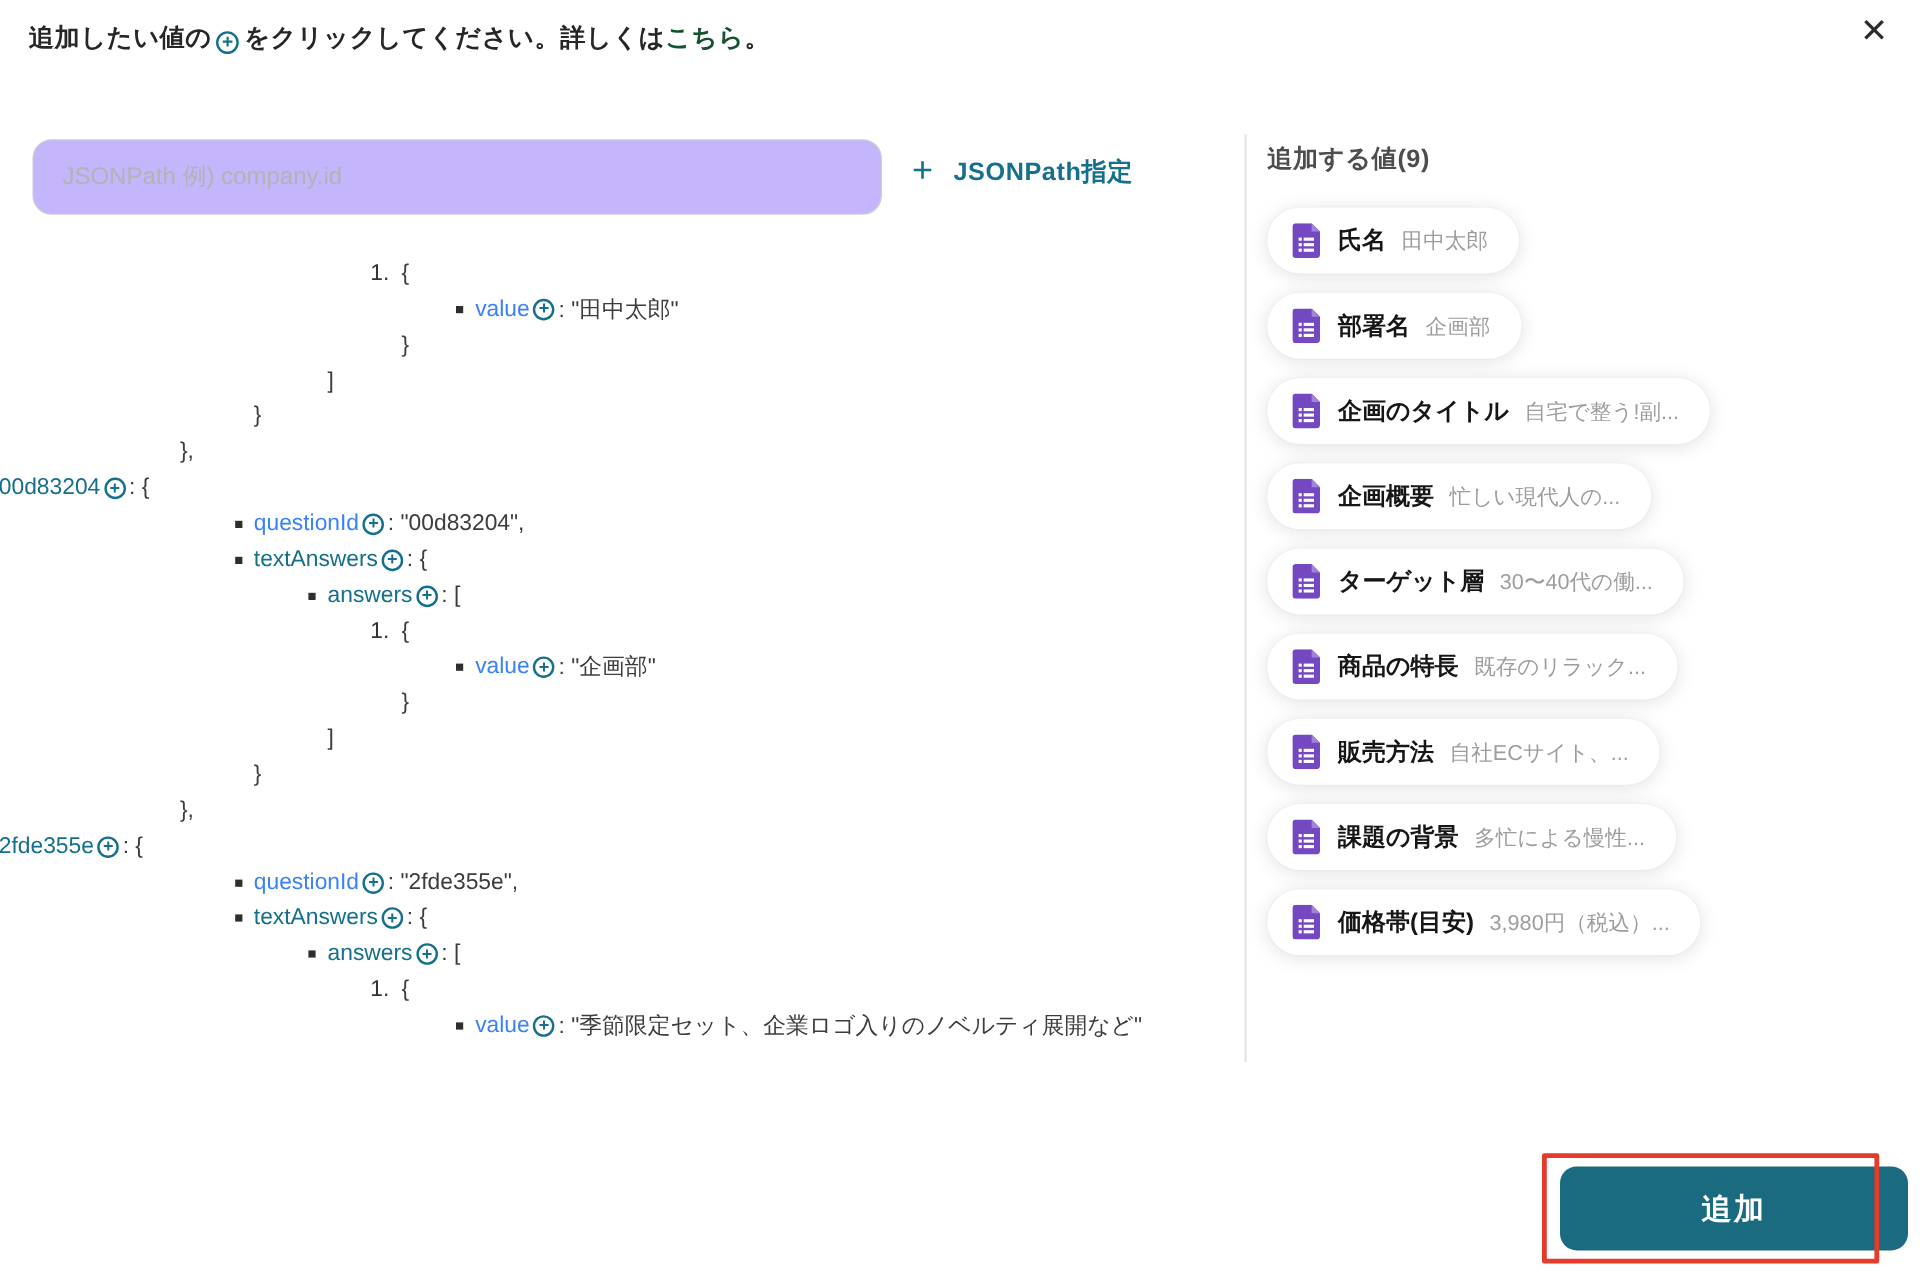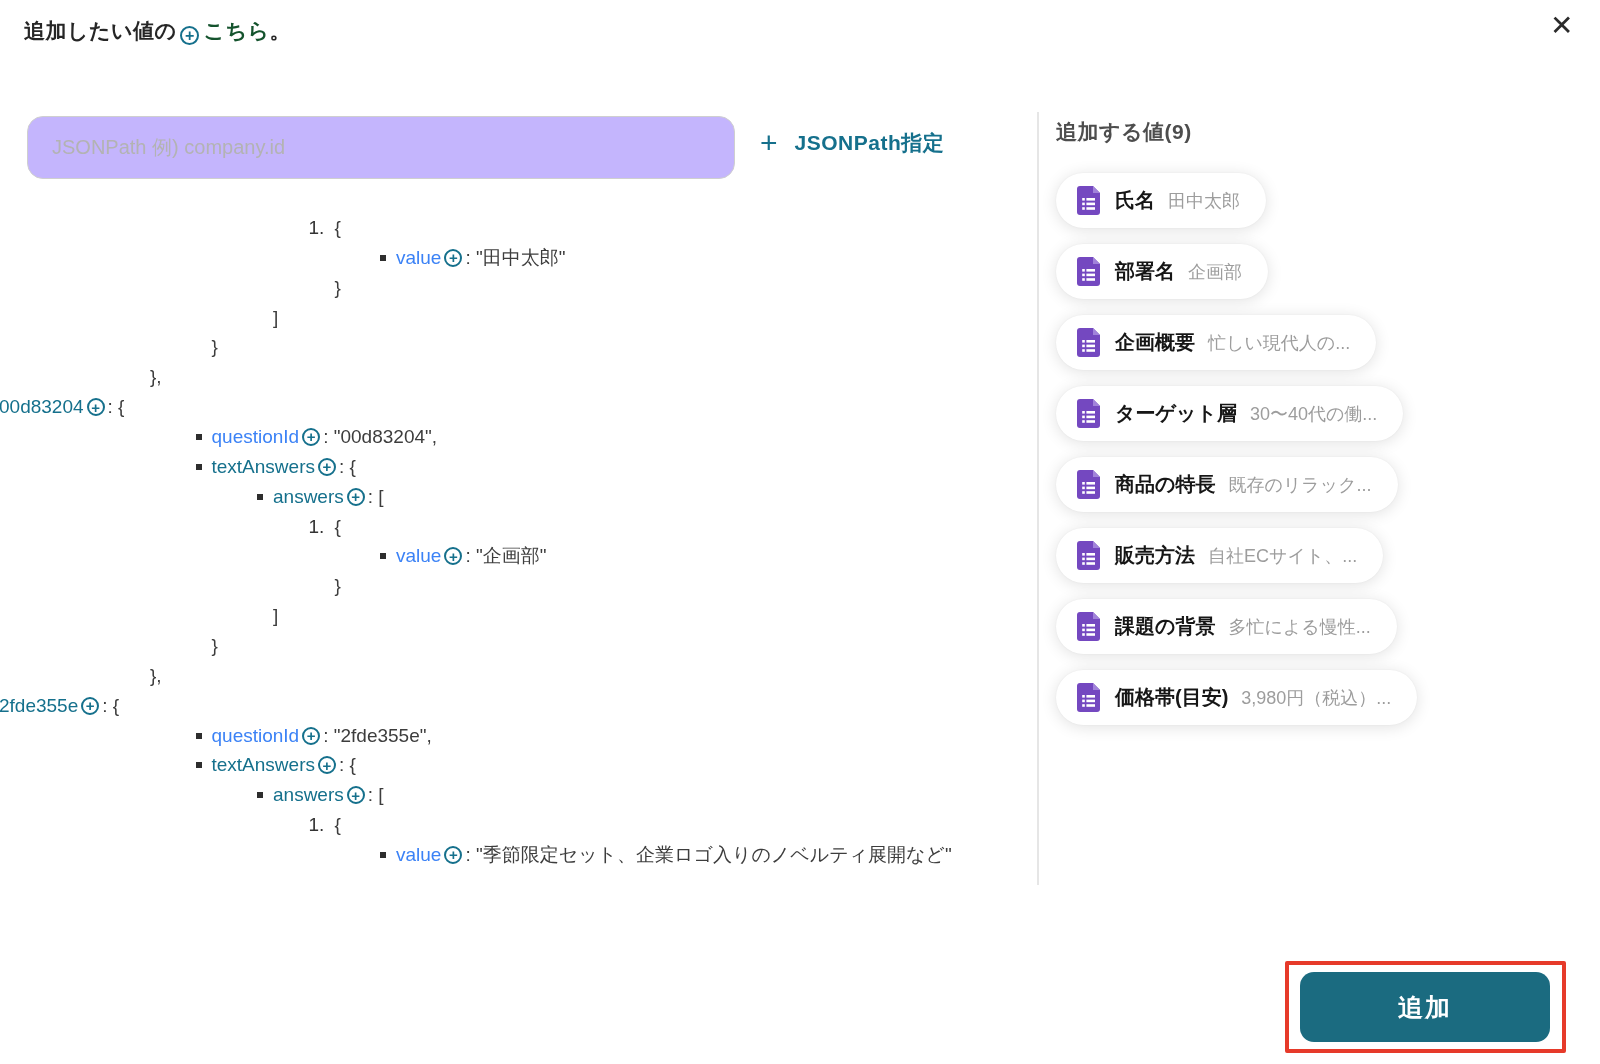--- a/index.html
+++ b/index.html
@@ -53,35 +53,36 @@
     gap:16px; }
   .chip { display:inline-flex; align-items:center; height:55px; background:#fff;
     border-radius:28px; padding:0 26px 0 21px;
     box-shadow:0 2px 16px rgba(0,0,0,.12), 0 0 2px rgba(0,0,0,.05); cursor:pointer; }
   .chip .label { font-size:20px; font-weight:700; color:#161616; margin-left:15px;
     white-space:nowrap; }
   .chip .val { font-size:18px; color:#9d9d9d; margin-left:13px; white-space:nowrap; }
   .chip svg { flex:0 0 auto; display:block; }
 
   
-  .add-btn { position:absolute; left:1300px; top:972px; width:250px; height:70px;
+  .add-btn { position:absolute; left:1300px; top:972px; width:290px; height:70px;
     background:#1b6b80; border:none; border-radius:14px; color:#fff; font-size:25px;
     font-weight:600; letter-spacing:2px; cursor:pointer;
     font-family:"Liberation Sans","DejaVu Sans",sans-serif;text-align:center; }
   .annotation { position:absolute; left:1285px; top:961px; width:281px; height:92px;
     border:4px solid #e63a2a; border-radius:2px; pointer-events:none; }
 </style>
 </head>
 <body>
 
 <div class="stage">
 
   <div class="hdr">
     <span>追加したい値の</span>
     <span class="plus-inline">+</span>
+    <span>をクリックしてください。詳しくは</span>
     <span class="link">こちら</span>
     <span>。</span>
   </div>
   <div class="close-x">✕</div>
 
   <input class="jsonpath-input" type="text" placeholder="JSONPath 例) company.id" style="">
   <button class="jsonpath-btn">
     <span class="pl">+</span>
     <span class="lb">JSONPath指定</span>
   </button>
@@ -233,20 +234,36 @@
     <path d="M16 0 l7 7 h-7 z" fill="#a183da"></path>
     <g fill="#ffffff">
       <rect x="5.2" y="12" width="2.6" height="2.6"></rect>
               <rect x="9.4" y="12" width="8.6" height="2.6"></rect>
       <rect x="5.2" y="16.6" width="2.6" height="2.6"></rect>
               <rect x="9.4" y="16.6" width="8.6" height="2.6"></rect>
       <rect x="5.2" y="21.2" width="2.6" height="2.6"></rect>
               <rect x="9.4" y="21.2" width="8.6" height="2.6"></rect>
     </g>
   </svg>
+          <span class="label">企画のタイトル</span>
+          <span class="val">自宅で整う!副...</span>
+        </div>
+        <div class="chip">
+          <svg width="23" height="29" viewBox="0 0 23 29">
+    <path d="M3 0 h13 l7 7 v19 a3 3 0 0 1 -3 3 h-17 a3 3 0 0 1 -3 -3 v-23 a3 3 0 0 1 3 -3 z" fill="#7448c0"></path>
+    <path d="M16 0 l7 7 h-7 z" fill="#a183da"></path>
+    <g fill="#ffffff">
+      <rect x="5.2" y="12" width="2.6" height="2.6"></rect>
+              <rect x="9.4" y="12" width="8.6" height="2.6"></rect>
+      <rect x="5.2" y="16.6" width="2.6" height="2.6"></rect>
+              <rect x="9.4" y="16.6" width="8.6" height="2.6"></rect>
+      <rect x="5.2" y="21.2" width="2.6" height="2.6"></rect>
+              <rect x="9.4" y="21.2" width="8.6" height="2.6"></rect>
+    </g>
+  </svg>
           <span class="label">企画概要</span>
           <span class="val">忙しい現代人の...</span>
         </div>
         <div class="chip">
           <svg width="23" height="29" viewBox="0 0 23 29">
     <path d="M3 0 h13 l7 7 v19 a3 3 0 0 1 -3 3 h-17 a3 3 0 0 1 -3 -3 v-23 a3 3 0 0 1 3 -3 z" fill="#7448c0"></path>
     <path d="M16 0 l7 7 h-7 z" fill="#a183da"></path>
     <g fill="#ffffff">
       <rect x="5.2" y="12" width="2.6" height="2.6"></rect>
               <rect x="9.4" y="12" width="8.6" height="2.6"></rect>

